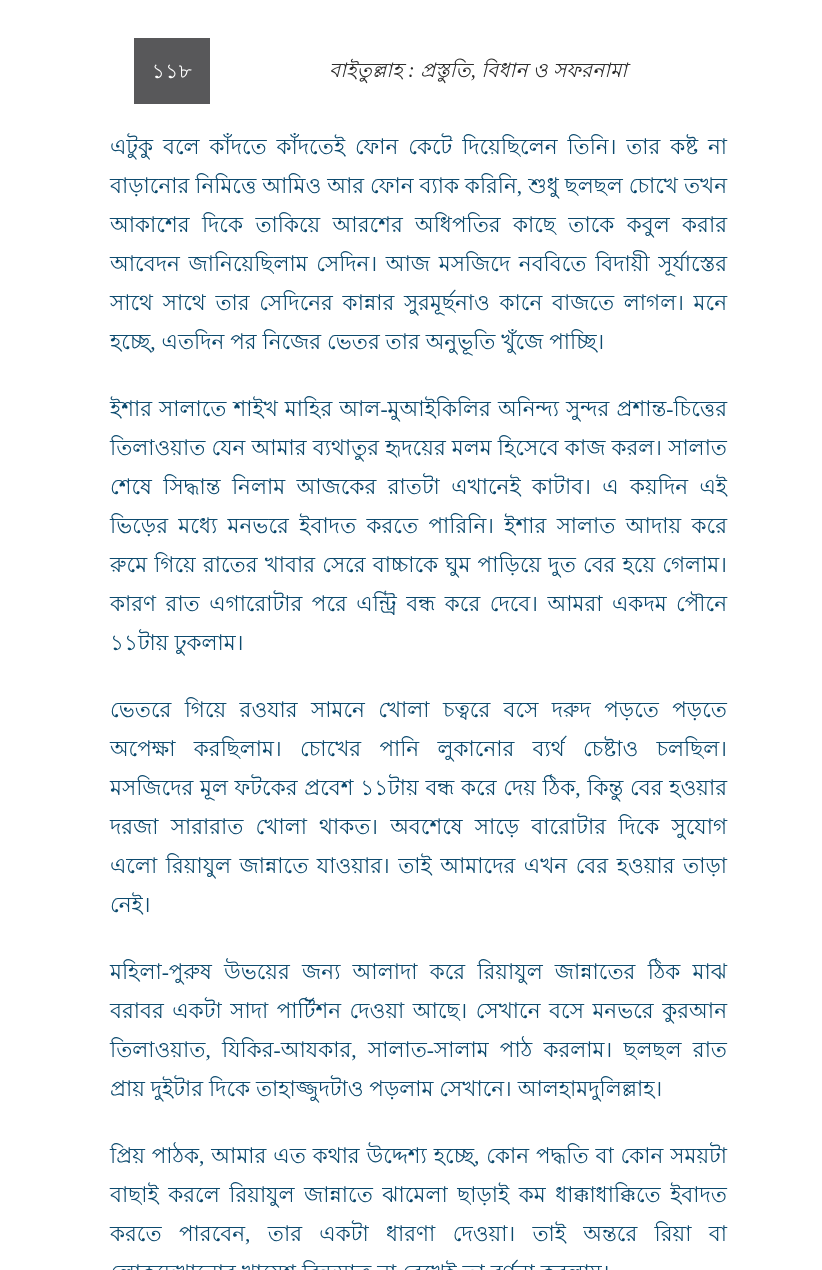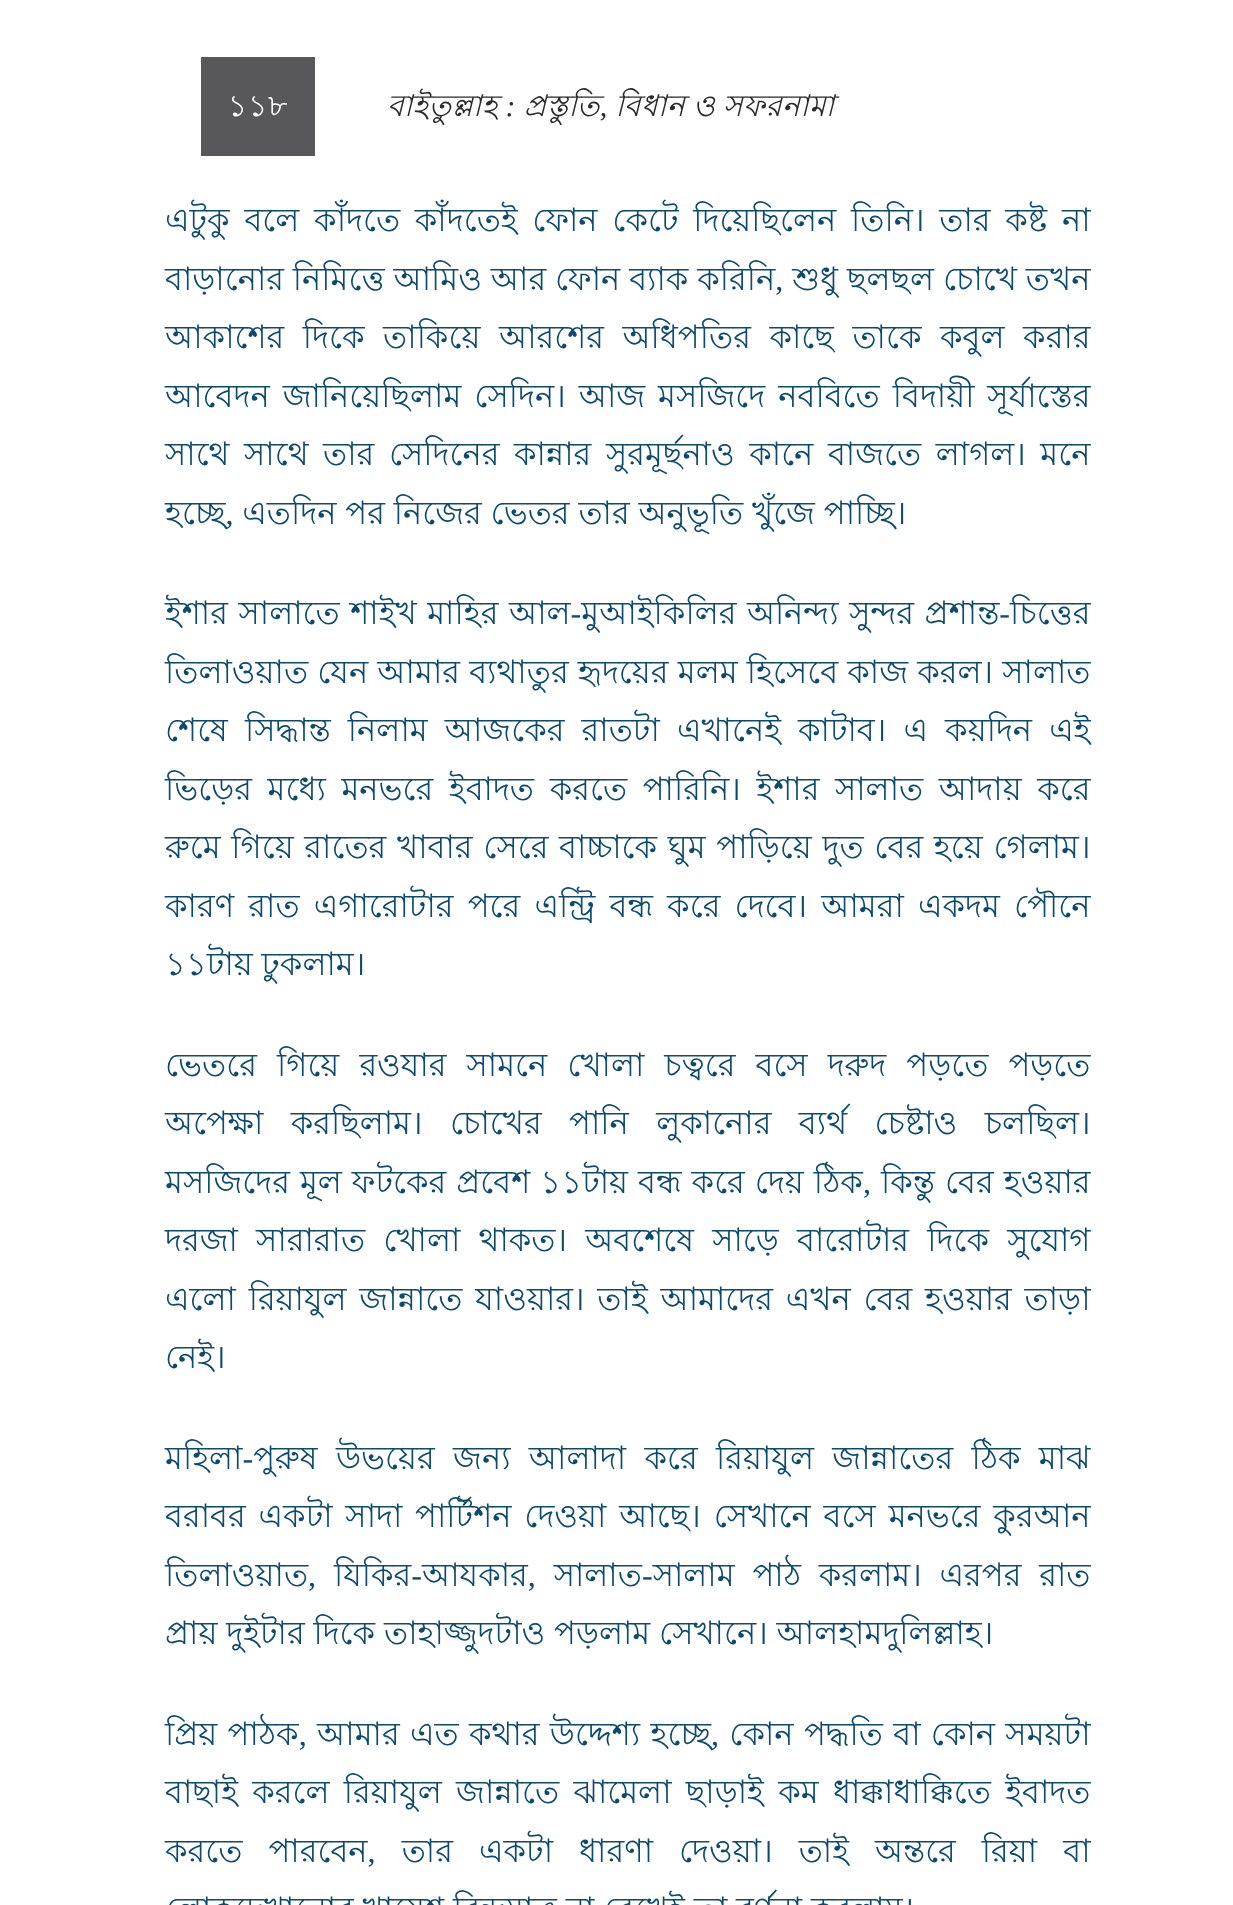--- a/index.html
+++ b/index.html
@@ -50,21 +50,21 @@
     font-size: 20px;
     line-height: 1;
     letter-spacing: 0.5px;
     font-family: "Liberation Serif", "DejaVu Serif", serif;
   }
 
   .header-title-wrap {
     flex: 1 1 auto;
     display: flex;
     align-items: center;
-    padding-left: 48px;
+    padding-left: 119px;
   }
 
   .header-title {
     font-size: 20px;
     font-style: italic;
     color: #2b2b2b;
     white-space: nowrap;
     letter-spacing: 0.2px;
   }
 
@@ -101,18 +101,18 @@
     </div>
     <div class="header-title-wrap">
       <span class="header-title">বাইতুল্লাহ : প্রস্তুতি, বিধান ও সফরনামা</span>
     </div>
   </div>
 
   <div class="body-text">
     <p class="para">এটুকু বলে কাঁদতে কাঁদতেই ফোন কেটে দিয়েছিলেন তিনি। তার কষ্ট না বাড়ানোর নিমিত্তে আমিও আর ফোন ব্যাক করিনি, শুধু ছলছল চোখে তখন আকাশের দিকে তাকিয়ে আরশের অধিপতির কাছে তাকে কবুল করার আবেদন জানিয়েছিলাম সেদিন। আজ মসজিদে নববিতে বিদায়ী সূর্যাস্তের সাথে সাথে তার সেদিনের কান্নার সুরমূর্ছনাও কানে বাজতে লাগল। মনে হচ্ছে, এতদিন পর নিজের ভেতর তার অনুভূতি খুঁজে পাচ্ছি।</p>
     <p class="para">ইশার সালাতে শাইখ মাহির আল-মুআইকিলির অনিন্দ্য সুন্দর প্রশান্ত-চিত্তের তিলাওয়াত যেন আমার ব্যথাতুর হৃদয়ের মলম হিসেবে কাজ করল। সালাত শেষে সিদ্ধান্ত নিলাম আজকের রাতটা এখানেই কাটাব। এ কয়দিন এই ভিড়ের মধ্যে মনভরে ইবাদত করতে পারিনি। ইশার সালাত আদায় করে রুমে গিয়ে রাতের খাবার সেরে বাচ্চাকে ঘুম পাড়িয়ে দুত বের হয়ে গেলাম। কারণ রাত এগারোটার পরে এন্ট্রি বন্ধ করে দেবে। আমরা একদম পৌনে ১১টায় ঢুকলাম।</p>
     <p class="para">ভেতরে গিয়ে রওযার সামনে খোলা চত্বরে বসে দরুদ পড়তে পড়তে অপেক্ষা করছিলাম। চোখের পানি লুকানোর ব্যর্থ চেষ্টাও চলছিল। মসজিদের মূল ফটকের প্রবেশ ১১টায় বন্ধ করে দেয় ঠিক, কিন্তু বের হওয়ার দরজা সারারাত খোলা থাকত। অবশেষে সাড়ে বারোটার দিকে সুযোগ এলো রিয়াযুল জান্নাতে যাওয়ার। তাই আমাদের এখন বের হওয়ার তাড়া নেই।</p>
-    <p class="para">মহিলা-পুরুষ উভয়ের জন্য আলাদা করে রিয়াযুল জান্নাতের ঠিক মাঝ বরাবর একটা সাদা পার্টিশন দেওয়া আছে। সেখানে বসে মনভরে কুরআন তিলাওয়াত, যিকির-আযকার, সালাত-সালাম পাঠ করলাম। এরপর রাত প্রায় দুইটার দিকে তাহাজ্জুদটাও পড়লাম সেখানে। আলহামদুলিল্লাহ।</p>
+    <p class="para">মহিলা-পুরুষ উভয়ের জন্য আলাদা করে রিয়াযুল জান্নাতের ঠিক মাঝ বরাবর একটা সাদা পার্টিশন দেওয়া আছে। সেখানে বসে মনভরে কুরআন তিলাওয়াত, যিকির-আযকার, সালাত-সালাম পাঠ করলাম। ছলছল রাত প্রায় দুইটার দিকে তাহাজ্জুদটাও পড়লাম সেখানে। আলহামদুলিল্লাহ।</p>
     <p class="para">প্রিয় পাঠক, আমার এত কথার উদ্দেশ্য হচ্ছে, কোন পদ্ধতি বা কোন সময়টা বাছাই করলে রিয়াযুল জান্নাতে ঝামেলা ছাড়াই কম ধাক্কাধাক্কিতে ইবাদত করতে পারবেন, তার একটা ধারণা দেওয়া। তাই অন্তরে রিয়া বা লোকদেখানোর খায়েশ বিন্দুমাত্র না রেখেই তা বর্ণনা করলাম।</p>
 
   </div>
 
 </div>
 
 </body></html>

